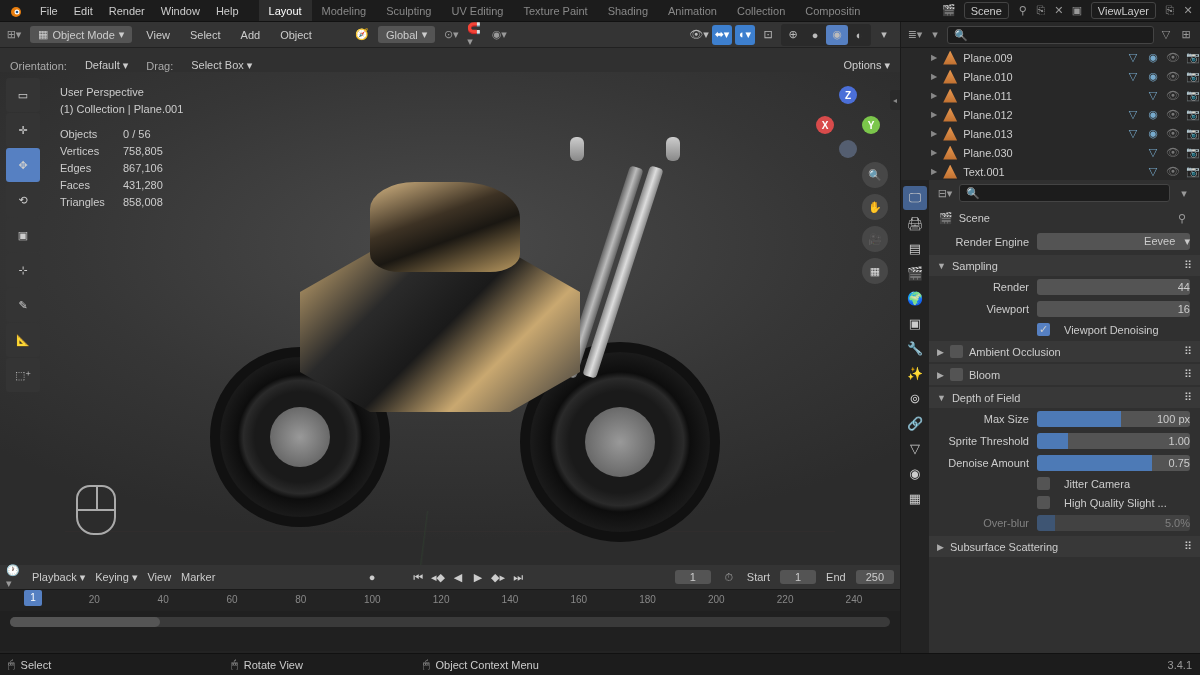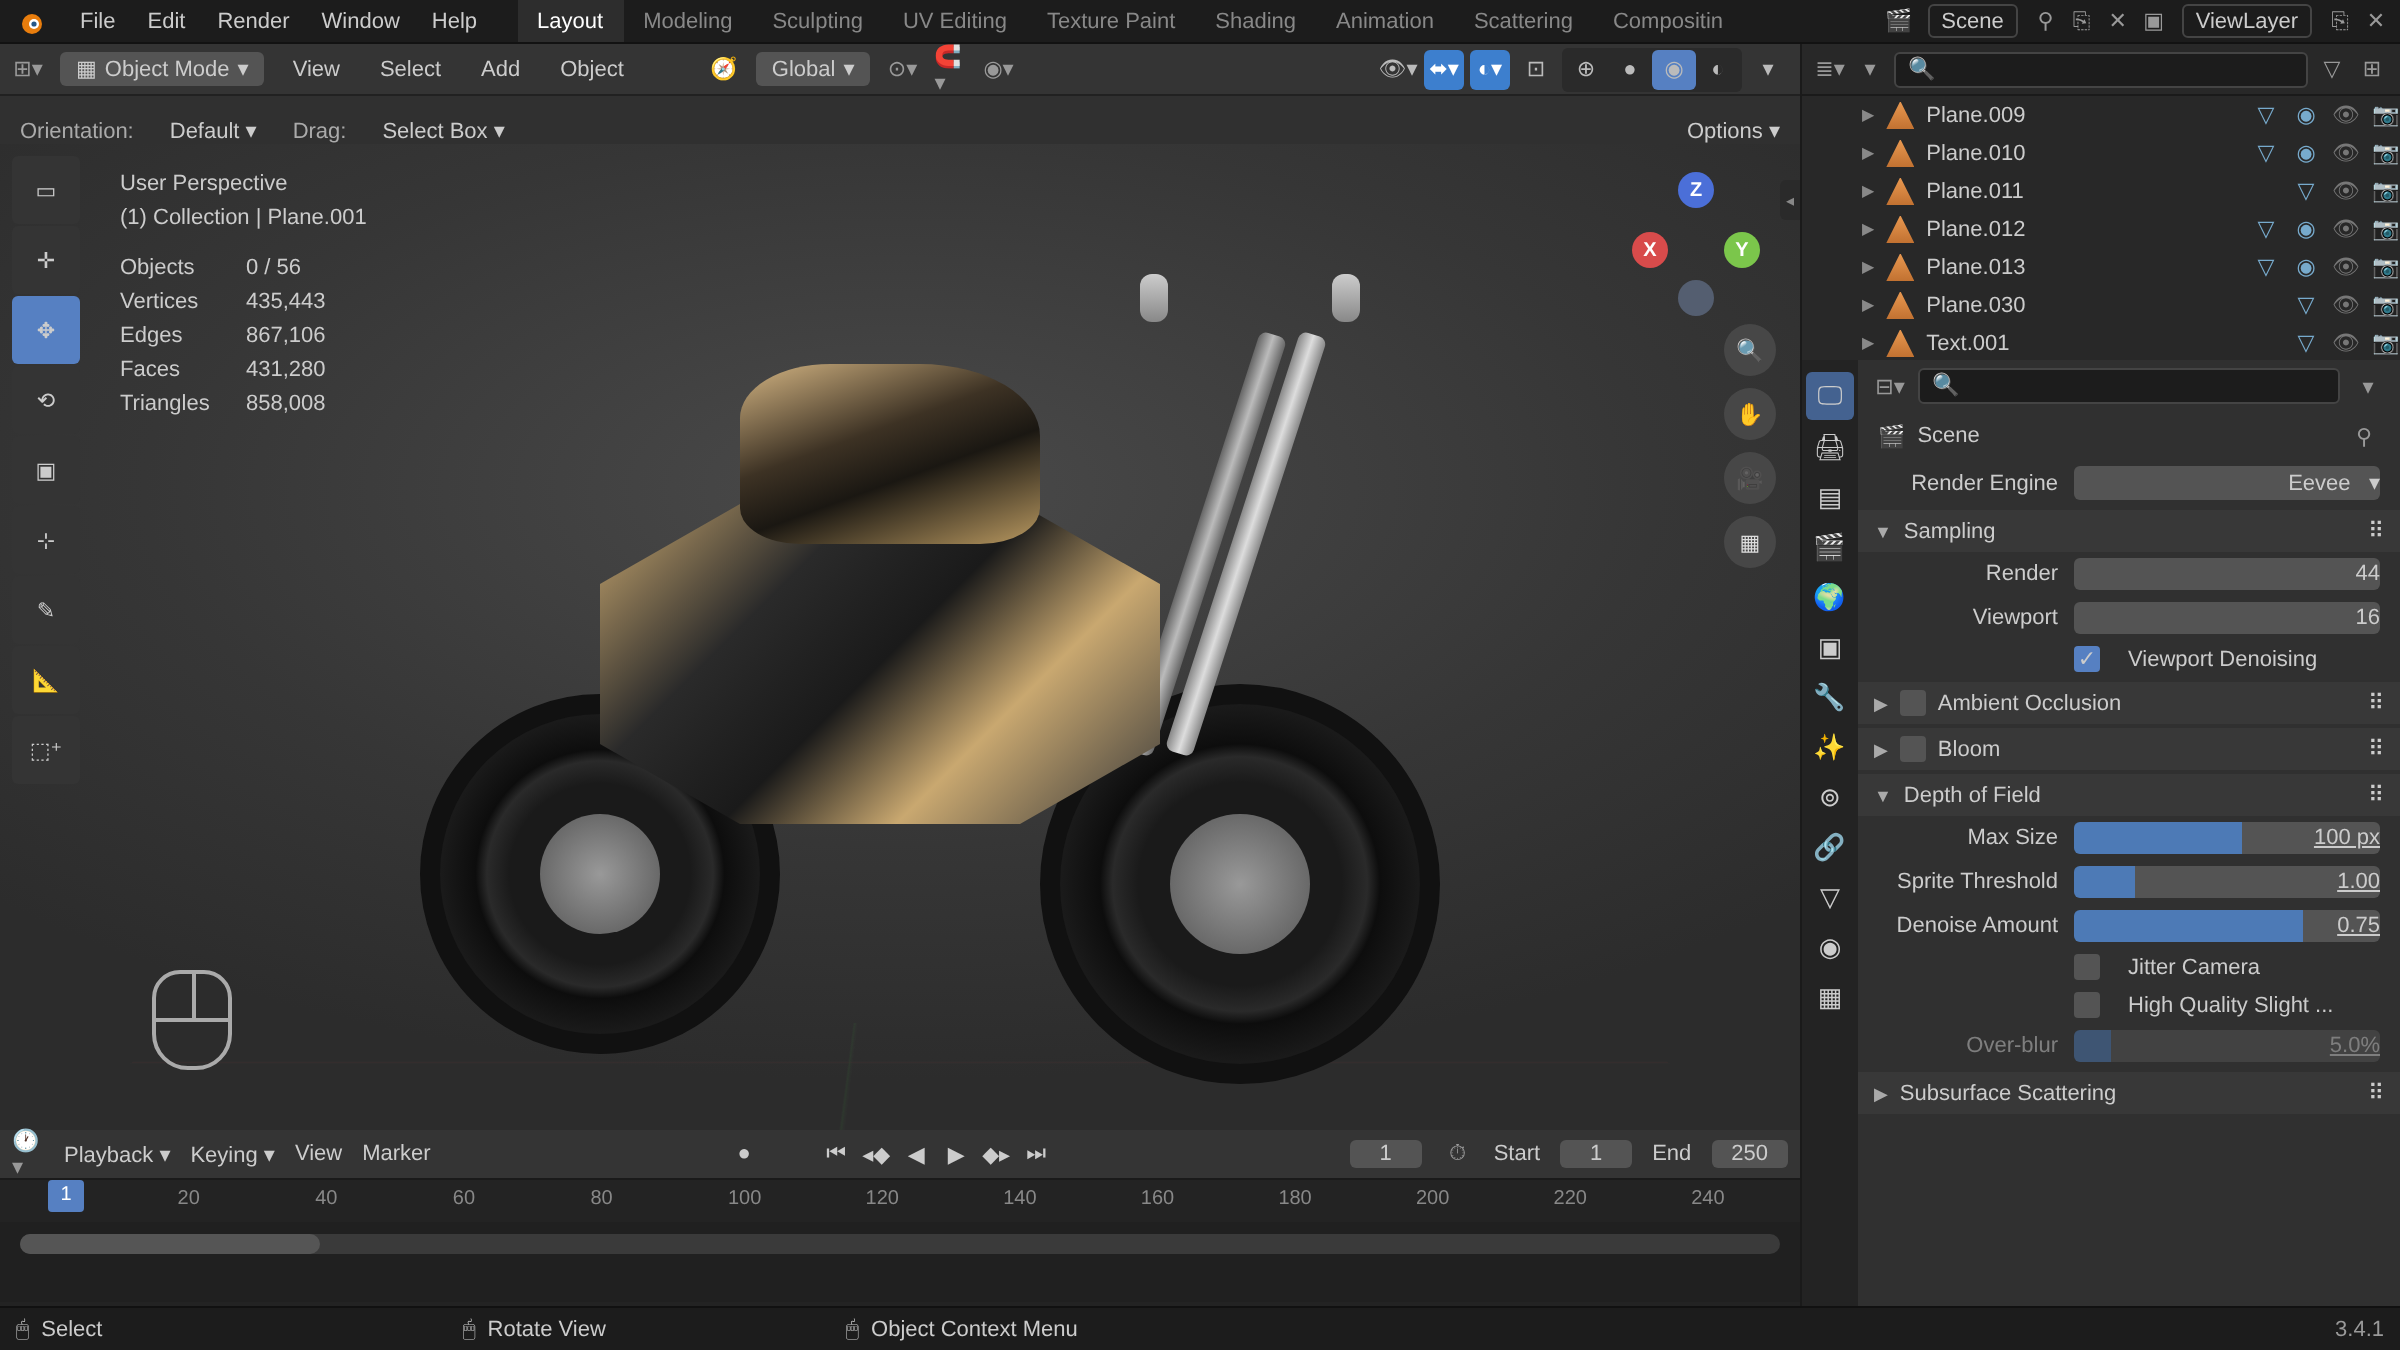--- a/index.html
+++ b/index.html
@@ -107,21 +107,21 @@
 .props-tabs { width:28px; background:#232323; display:flex; flex-direction:column; padding-top:6px; gap:1px; }
 .props-tabs .pt { width:24px; height:24px; margin:0 auto; display:flex; align-items:center; justify-content:center; border-radius:3px; cursor:pointer; font-size:13px; }
 .props-tabs .pt.active { background:#446290; }
 .props-body { flex:1; overflow-y:auto; }
 .phdr { display:flex; align-items:center; padding:4px 8px; gap:6px; }
 .search-f { flex:1; background:#1c1c1c; border:1px solid #444; border-radius:3px; padding:2px 6px; height:18px; }
 .scene-row { display:flex; align-items:center; padding:4px 10px; gap:6px; }
 .prop-row { display:flex; align-items:center; padding:3px 10px; gap:8px; }
 .prop-row .plbl { width:90px; text-align:right; color:#ccc; font-size:11px; }
 .prop-row .pval { flex:1; background:#545454; border-radius:3px; text-align:right; padding:2px 0; cursor:pointer; }
-.prop-row .pval.slider { background:linear-gradient(90deg,#4d7ab6 var(--p,50%), #545454 var(--p,50%));text-decoration:underline; }
+.prop-row .pval.slider { background:linear-gradient(90deg,#4d7ab6 var(--p,50%), #545454 var(--p,50%)); }
 .panel-h { display:flex; align-items:center; padding:4px 8px; gap:6px; background:#383838; margin-top:2px; cursor:pointer; }
 .panel-h .chv { font-size:9px; color:#aaa; }
 .chk { width:13px; height:13px; background:#545454; border-radius:2px; display:inline-flex; align-items:center; justify-content:center; cursor:pointer; }
 .chk.on { background:#5680c2; }
 .collapse { position:absolute; right:300px; top:90px; width:10px; height:20px; background:#2a2a2a; color:#888; display:flex; align-items:center; justify-content:center; font-size:8px; cursor:pointer; border-radius:3px 0 0 3px; }
 </style>
 </head>
 <body>
 
 <div class="top-menu">
@@ -138,21 +138,21 @@
   <div class="tmitem">Window</div>
   <div class="tmitem">Help</div>
   <div class="workspaces">
     <div class="wtab active">Layout</div>
     <div class="wtab">Modeling</div>
     <div class="wtab">Sculpting</div>
     <div class="wtab">UV Editing</div>
     <div class="wtab">Texture Paint</div>
     <div class="wtab">Shading</div>
     <div class="wtab">Animation</div>
-    <div class="wtab">Scattering</div>
+    <div class="wtab">Collection</div>
     <div class="wtab">Compositin</div>
   </div>
   <div class="hdr-right">
     <span class="hdr-icon">🎬</span>
     <div class="scene-field">
         <span>Scene</span>
       </div>
     <span class="hdr-icon">⚲</span>
     <span class="hdr-icon">⎘</span>
     <span class="hdr-icon">✕</span>
@@ -219,21 +219,21 @@
   <div class="overlay-stats">
     <div>User Perspective</div>
     <div>(1) Collection | Plane.001</div>
     <div style="height:8px"></div>
     <div class="row">
         <span class="k">Objects</span>
         <span>0 / 56</span>
       </div>
     <div class="row">
         <span class="k">Vertices</span>
-        <span>435,443</span>
+        <span>758,805</span>
       </div>
     <div class="row">
         <span class="k">Edges</span>
         <span>867,106</span>
       </div>
     <div class="row">
         <span class="k">Faces</span>
         <span>431,280</span>
       </div>
     <div class="row">

